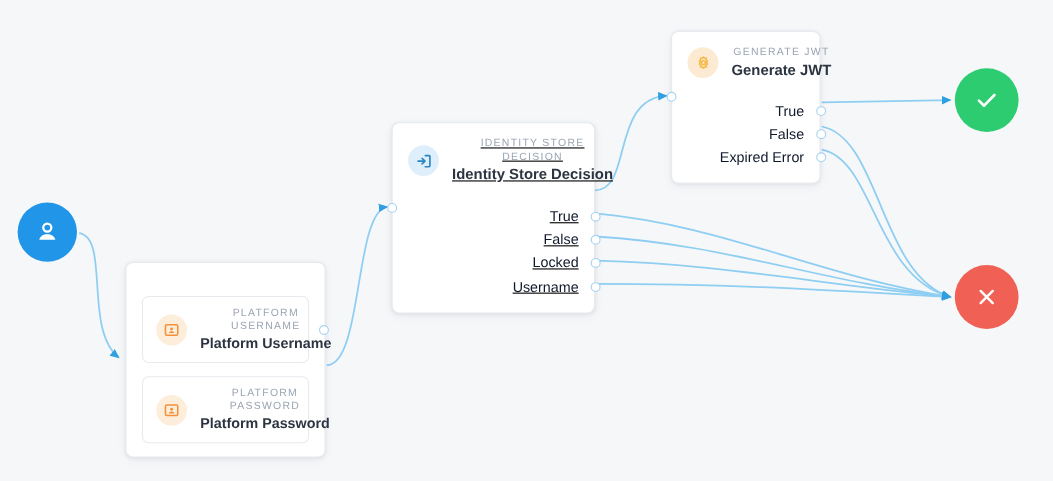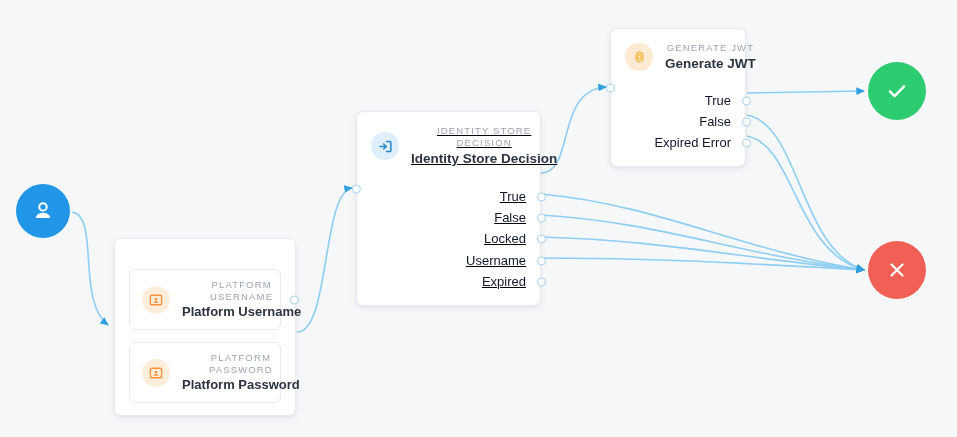--- a/index.html
+++ b/index.html
@@ -237,24 +237,20 @@
         <span class="port"></span>
       </div>
       <div class="out-row">
         <span class="out-label">Locked</span>
         <span class="port"></span>
       </div>
       <div class="out-row">
         <span class="out-label">Username</span>
         <span class="port"></span>
       </div>
-      <div class="out-row">
-        <span class="out-label">Expired</span>
-        <span class="port"></span>
-      </div>
     </div>
   </div>
 
   <div class="node" style="left:610px; top:28px; width:136px;">
     <div class="node-head">
       <div class="node-icon ic-peach">
         <svg width="15" height="15" viewBox="0 0 16 16">
           <path d="M8 1.6l1.1 1.1h1.6v1.6l1.1 1.1-0.6 1.5 0.6 1.5-1.1 1.1v1.6H9.1L8 12.2 6.9 11.1H5.3V9.5L4.2 8.4l0.6-1.5-0.6-1.5 1.1-1.1V2.7h1.6z" fill="none" stroke="#f5b841" stroke-width="1.5" stroke-linejoin="round" transform="translate(0,0.5)"></path>
           <circle cx="8" cy="7.4" r="1.9" fill="none" stroke="#f5b841" stroke-width="1.5"></circle>
         </svg>

